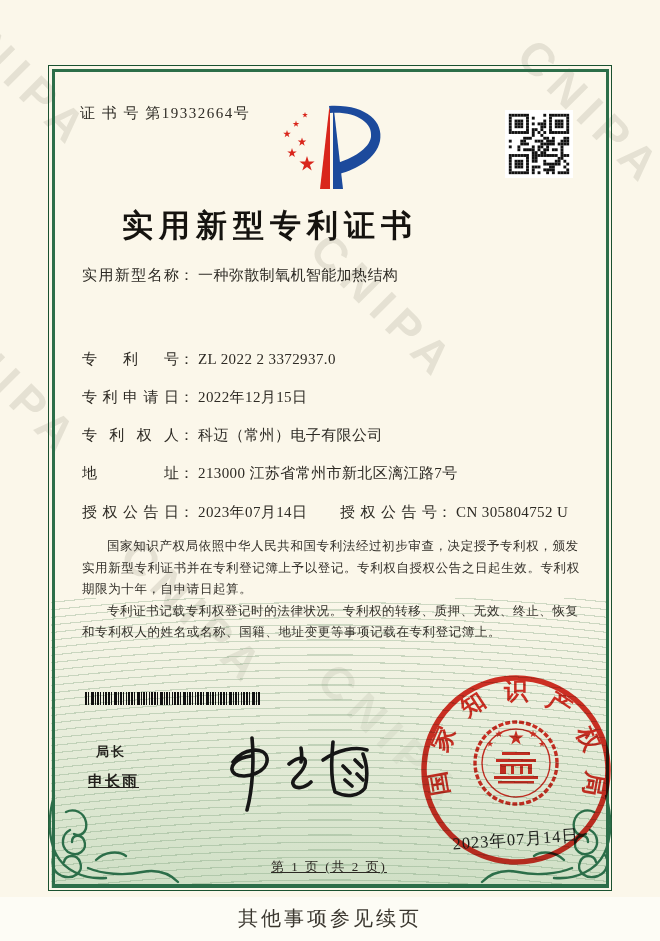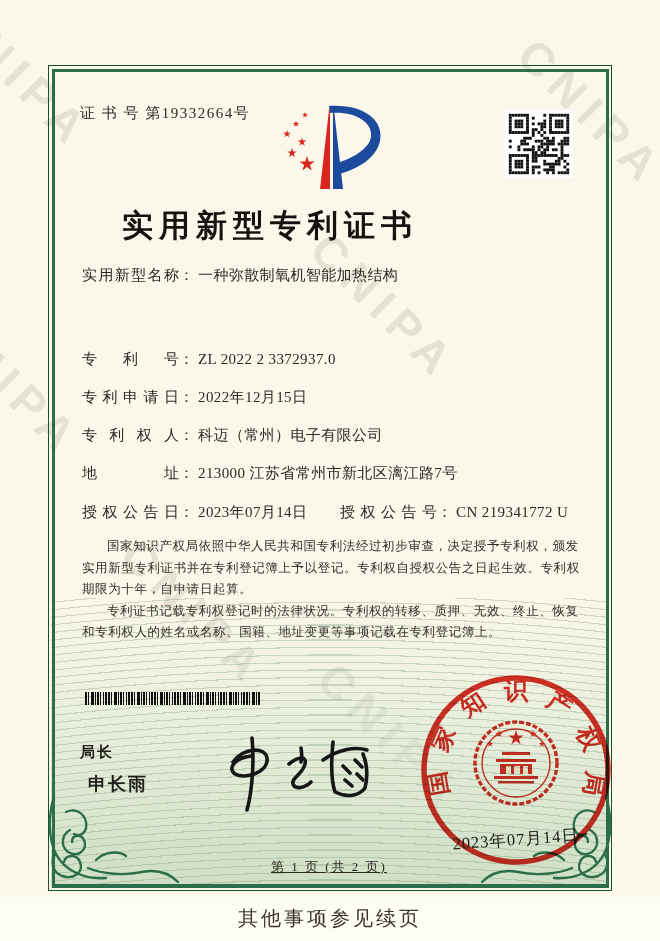--- a/index.html
+++ b/index.html
@@ -36,24 +36,24 @@
   .lbl{display:inline-block;width:97px;text-align:justify;text-align-last:justify;
        vertical-align:top;}
   .cl{display:inline-block;margin:0 4px 0 0;}
   .val{letter-spacing:0.4px;}
   .g2{position:absolute;left:258px;top:0;}
 
   .paras{left:82px;top:536px;width:503px;font-size:12.5px;line-height:21.5px;
          color:#33302a;letter-spacing:0.6px;}
   .paras p{margin:0;text-indent:2em;}
 
-  .sig-title{left:80px;top:743px;font-family:Liberation Mono, monospace;
-             font-size:15px;font-weight:bold;letter-spacing:2px;color:#22201c;z-index:5;}
+  .sig-title{left:96px;top:743px;font-family:Liberation Mono, monospace;
+             font-size:13px;font-weight:bold;letter-spacing:2px;color:#22201c;z-index:5;}
   .sig-name{left:88px;top:772px;font-family:"Liberation Sans","DejaVu Sans",sans-serif;
-            font-size:18px;font-weight:bold;letter-spacing:2px;color:#22201c;z-index:5;}
+            font-size:15px;font-weight:bold;letter-spacing:2px;color:#22201c;z-index:5;text-decoration:underline;}
   .autograph{left:205px;top:718px;z-index:5;}
 
   .seal{left:414px;top:668px;z-index:6;mix-blend-mode:multiply;}
   .seal text{font-family:"Liberation Serif","DejaVu Serif",serif;}
 
   .barcode{left:85px;top:692px;z-index:5;}
   .qr{left:505px;top:110px;z-index:5;}
   .logo{left:267px;top:101px;z-index:5;}
 
   .page-num{left:48px;top:858px;width:562px;text-align:center;font-size:13px;
@@ -362,21 +362,21 @@
   </div>
   <div class="z row" style="top:426px">
     <span class="lbl">专利权人</span><span class="cl">：</span><span class="val">科迈（常州）电子有限公司</span>
   </div>
   <div class="z row" style="top:464px">
     <span class="lbl">地址</span><span class="cl">：</span><span class="val">213000 江苏省常州市新北区漓江路7号</span>
   </div>
   <div class="z row" style="top:503px">
     <span class="lbl">授权公告日</span><span class="cl">：</span><span class="val">2023年07月14日</span>
     <span class="g2">
-      <span class="lbl">授权公告号</span><span class="cl">：</span><span class="val">CN 219341772 U</span>
+      <span class="lbl">授权公告号</span><span class="cl">：</span><span class="val">CN 305804752 U</span>
     </span>
   </div>
 
   <div class="z paras">
     <p>国家知识产权局依照中华人民共和国专利法经过初步审查，决定授予专利权，颁发实用新型专利证书并在专利登记簿上予以登记。专利权自授权公告之日起生效。专利权期限为十年，自申请日起算。</p>
     <p>专利证书记载专利权登记时的法律状况。专利权的转移、质押、无效、终止、恢复和专利权人的姓名或名称、国籍、地址变更等事项记载在专利登记簿上。</p>
   </div>
 
   <svg class="z barcode" id="barcode" width="180" height="13" viewBox="0 0 180 13">
       <rect x="0" y="0" width="2" height="13" fill="#111111"></rect>

